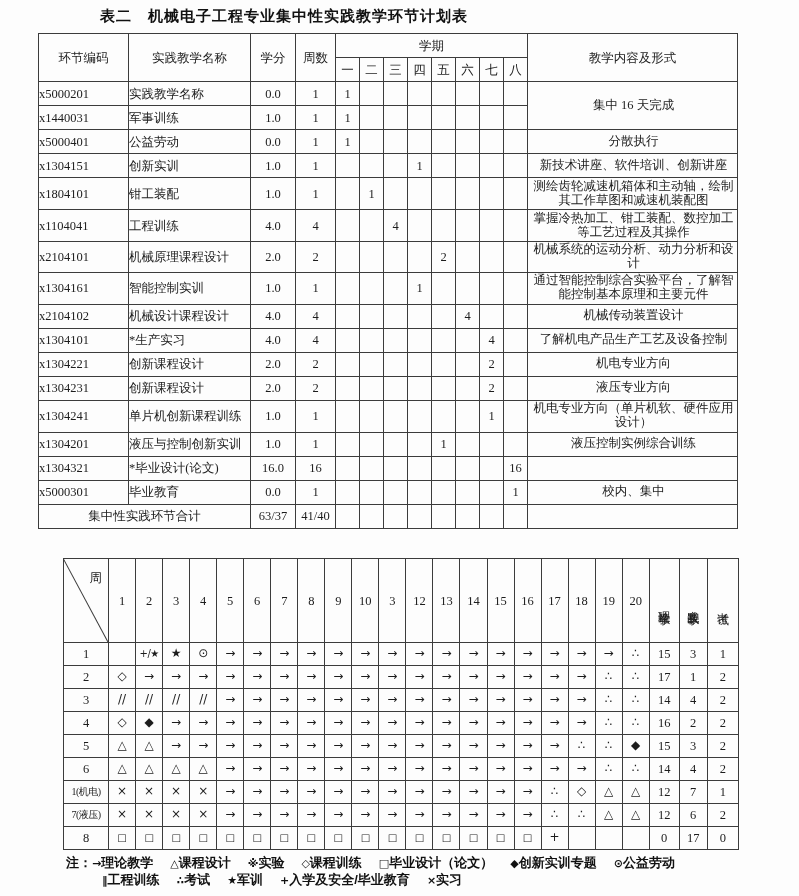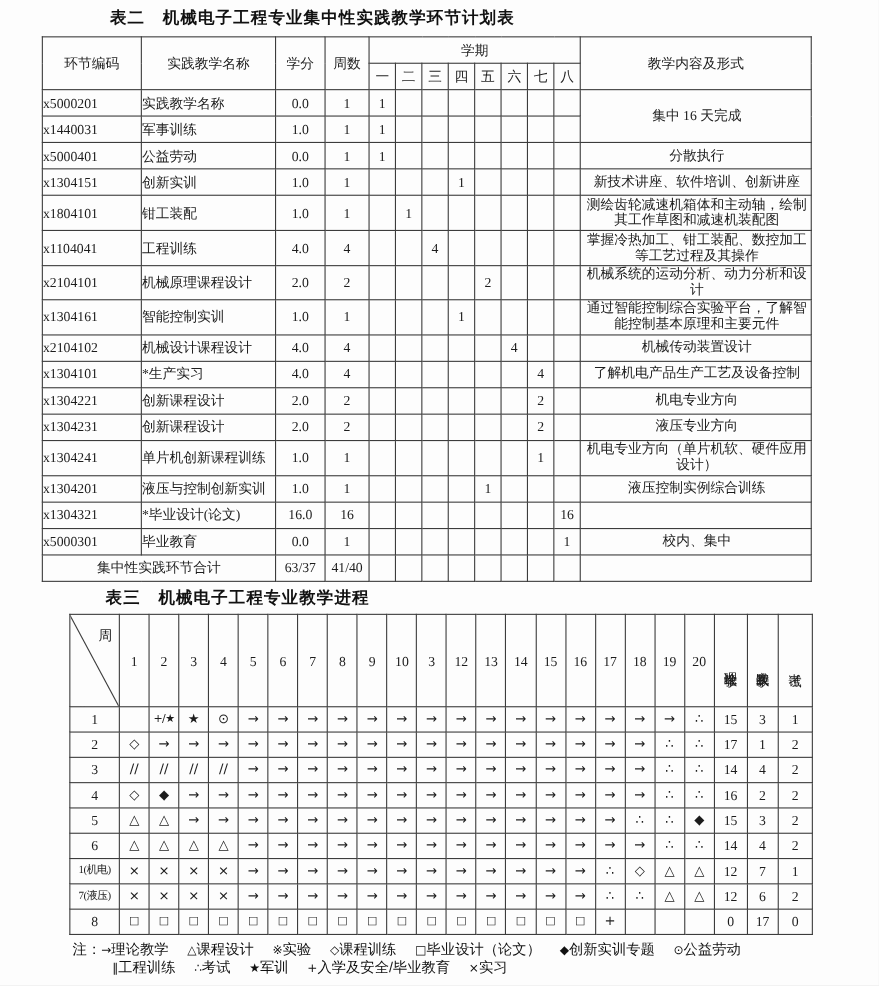--- a/index.html
+++ b/index.html
@@ -52,21 +52,21 @@
   .c-week { position:absolute; top:12px; right:6px; font-size:12.5px; }
   .c-sem {
     position:absolute; left:7px; bottom:10px; font-size:12.5px;
     writing-mode:vertical-rl; text-orientation:upright; line-height:1;
   }
 
   
   #notes {
     position:absolute; left:66px; top:855px;
     font-family:"Liberation Sans","DejaVu Sans",sans-serif;
-    font-weight:normal; font-size:13px; color:#111; line-height:16px;
+    font-weight:bold; font-size:13px; color:#111; line-height:16px;
   }
   .note-line { white-space:nowrap; }
   .note-line.indent { padding-left:36px; }
   .legend-item { margin-right:17px; }
   .legend-sym { font-family:"DejaVu Sans","Liberation Sans",sans-serif; font-size:11px; }
 </style>
 </head>
 <body>
 
 <div class="page">
@@ -359,21 +359,20 @@
           <td></td>
           <td></td>
           <td></td>
           <td></td>
           <td></td>
           <td class="content"></td>
         </tr>
       </tbody>
   </table>
 
-  <div id="t3-title" class="tbl-title">表三　机械电子工程专业教学进程</div>
 
   <table id="table3">
     <colgroup id="t3-cols">
         <col style="width: 45px;">
         <col style="width: 27px;">
         <col style="width: 27px;">
         <col style="width: 27px;">
         <col style="width: 27px;">
         <col style="width: 27px;">
         <col style="width: 27px;">

